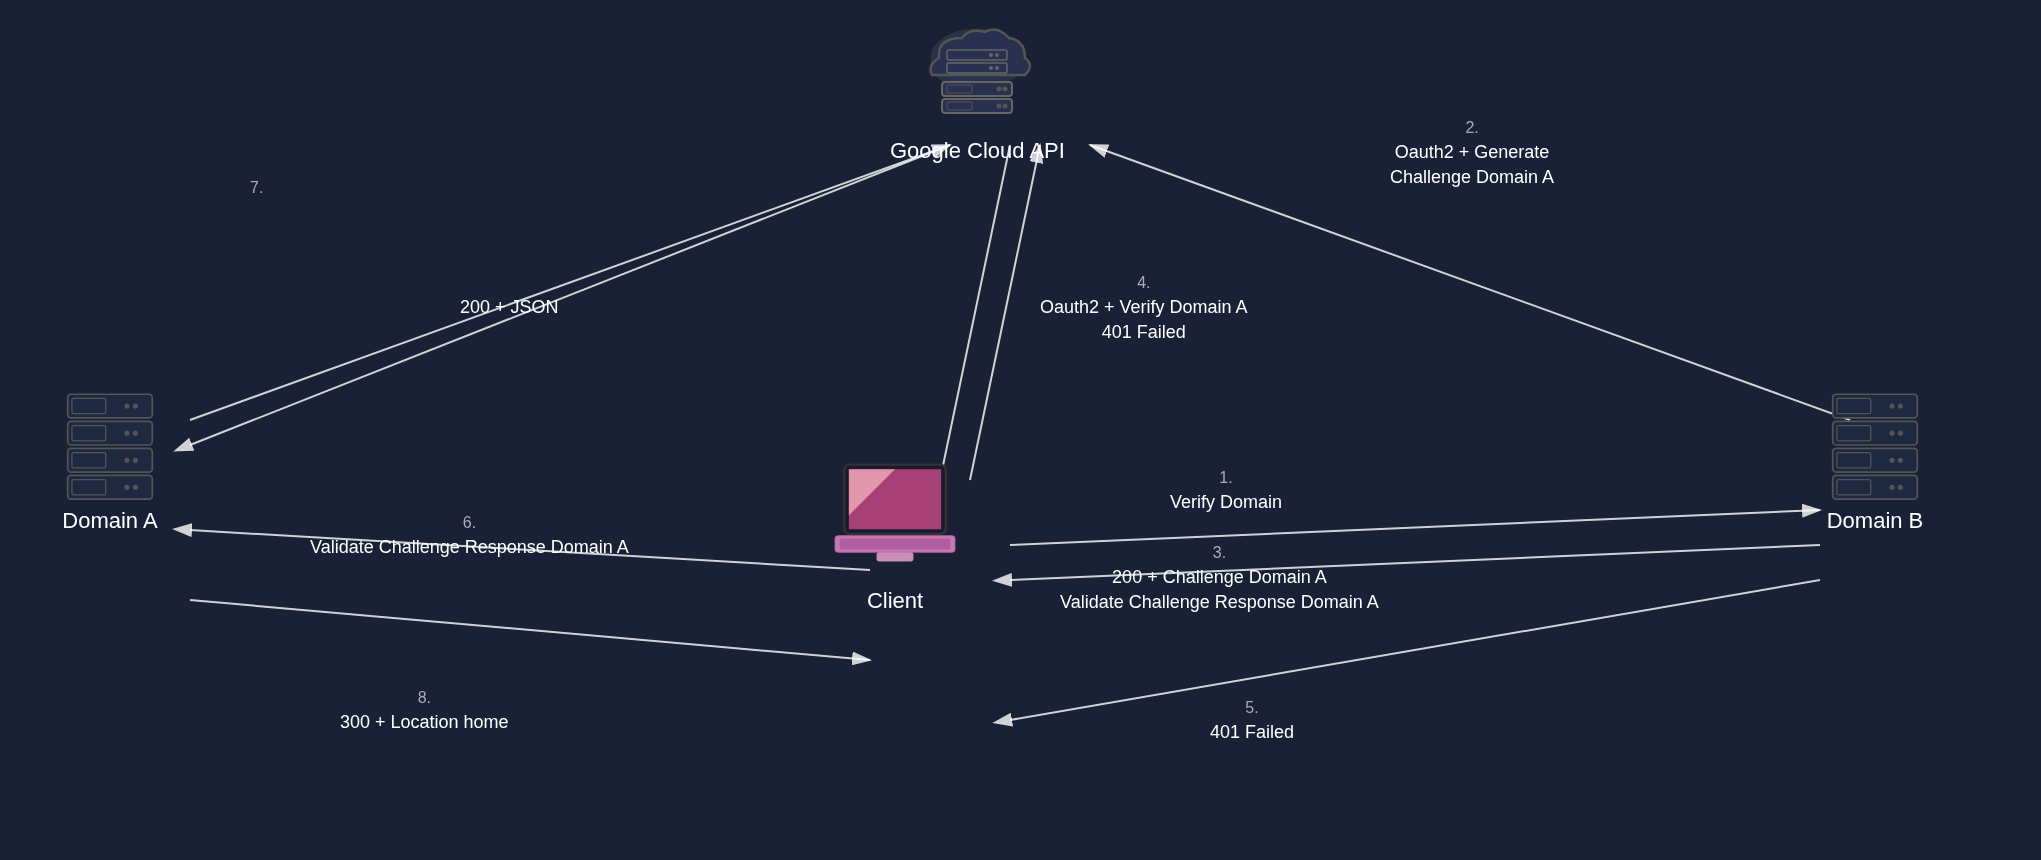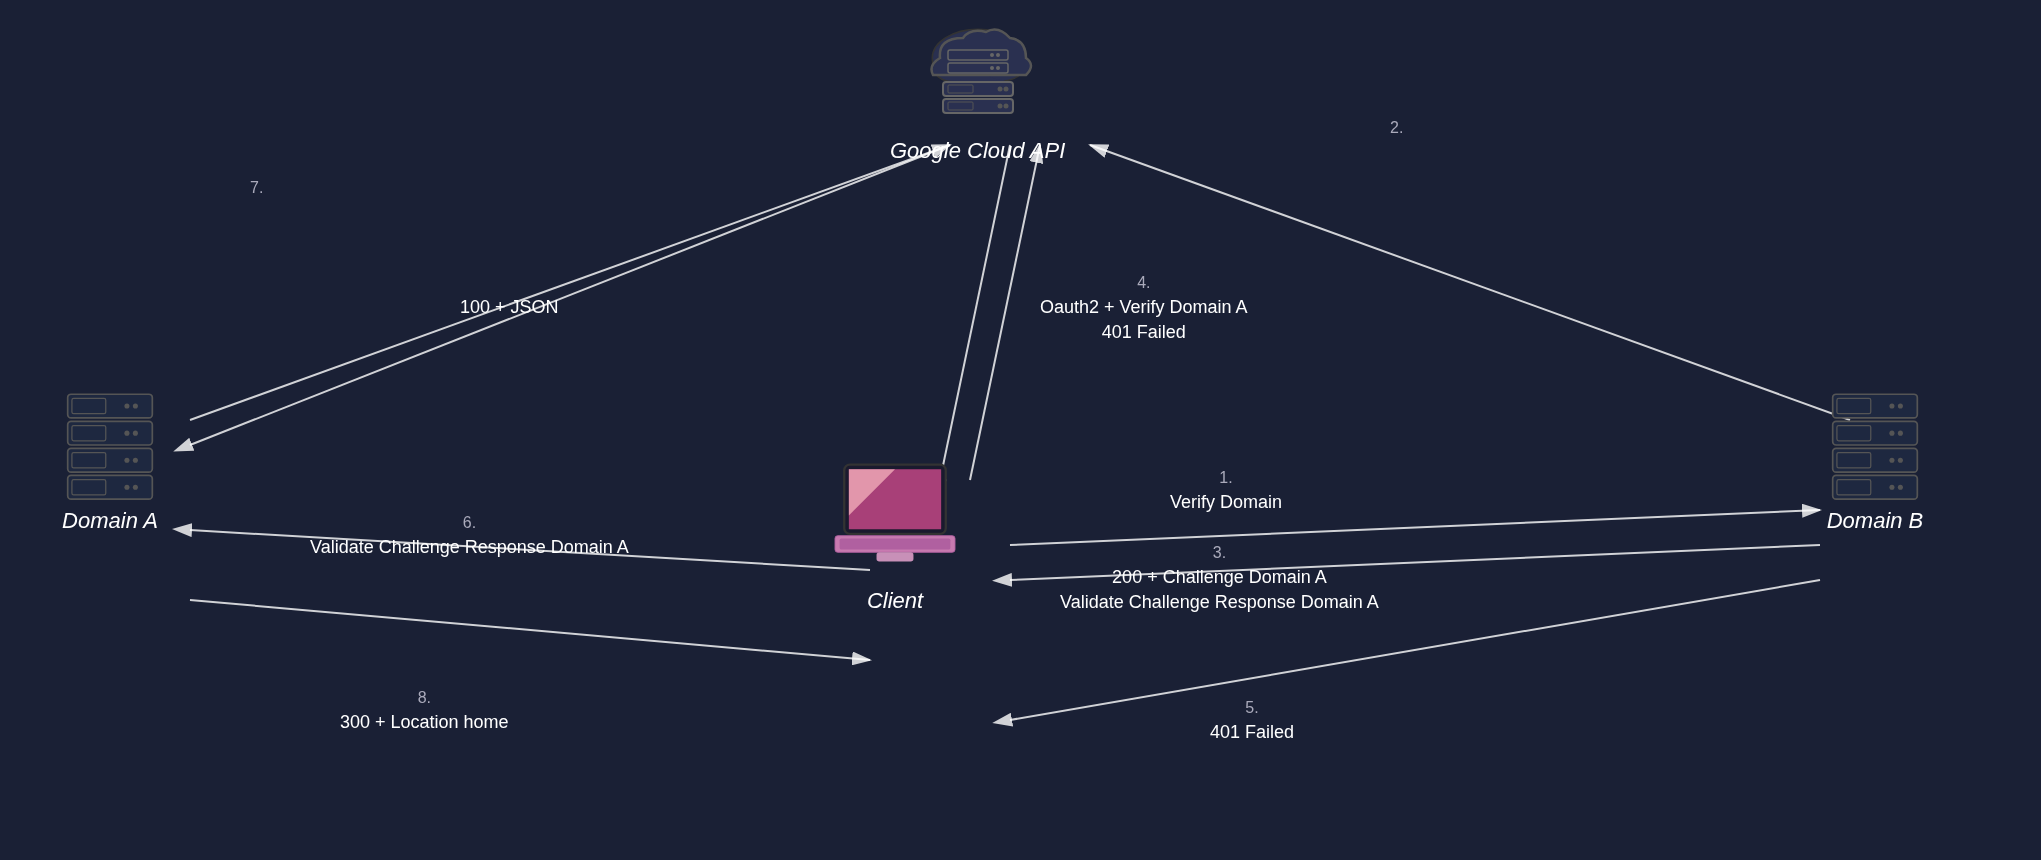--- a/index.html
+++ b/index.html
@@ -16,21 +16,20 @@
       position: absolute;
       width: 2041px;
       height: 860px;
     }
     .node {
       position: absolute;
       display: flex;
       flex-direction: column;
       align-items: center;
       text-align: center;
-      font-style: italic;
     }
     .node-label {
       margin-top: 8px;
       font-size: 22px;
       color: white;
     }
     .arrow-label {
       position: absolute;
       font-size: 18px;
       color: white;
@@ -200,20 +199,21 @@
     <span class="node-label">Client</span>
   </div>
 
   <div class="arrow-label" style="left:1170px; top:465px;">
     <span class="step-num">1.</span><br>
     <span>Verify Domain</span>
   </div>
 
   <div class="arrow-label" style="left:1390px; top:115px; text-align:center;">
     <span class="step-num">2.</span><br>
+    <span>Oauth2 + Generate<br>Challenge Domain A</span>
   </div>
 
   <div class="arrow-label" style="left:1060px; top:540px; text-align:center;">
     <span class="step-num">3.</span><br>
     <span>200 + Challenge Domain A<br>Validate Challenge Response Domain A</span>
   </div>
 
   <div class="arrow-label" style="left:1040px; top:270px; text-align:center;">
     <span class="step-num">4.</span><br>
     <span>Oauth2 + Verify Domain A<br>401 Failed</span>
@@ -227,21 +227,21 @@
   <div class="arrow-label" style="left:310px; top:510px; text-align:center;">
     <span class="step-num">6.</span><br>
     <span>Validate Challenge Response Domain A</span>
   </div>
 
   <div class="arrow-label" style="left:250px; top:175px; text-align:center;">
     <span class="step-num">7.</span><br>
   </div>
 
   <div class="arrow-label" style="left:460px; top:295px; text-align:center;">
-    <span>100 + JSON</span>
+    <span>200 + JSON</span>
   </div>
 
   <div class="arrow-label" style="left:340px; top:685px; text-align:center;">
     <span class="step-num">8.</span><br>
     <span>300 + Location home</span>
   </div>
 
 </div>
 
 </body></html>

